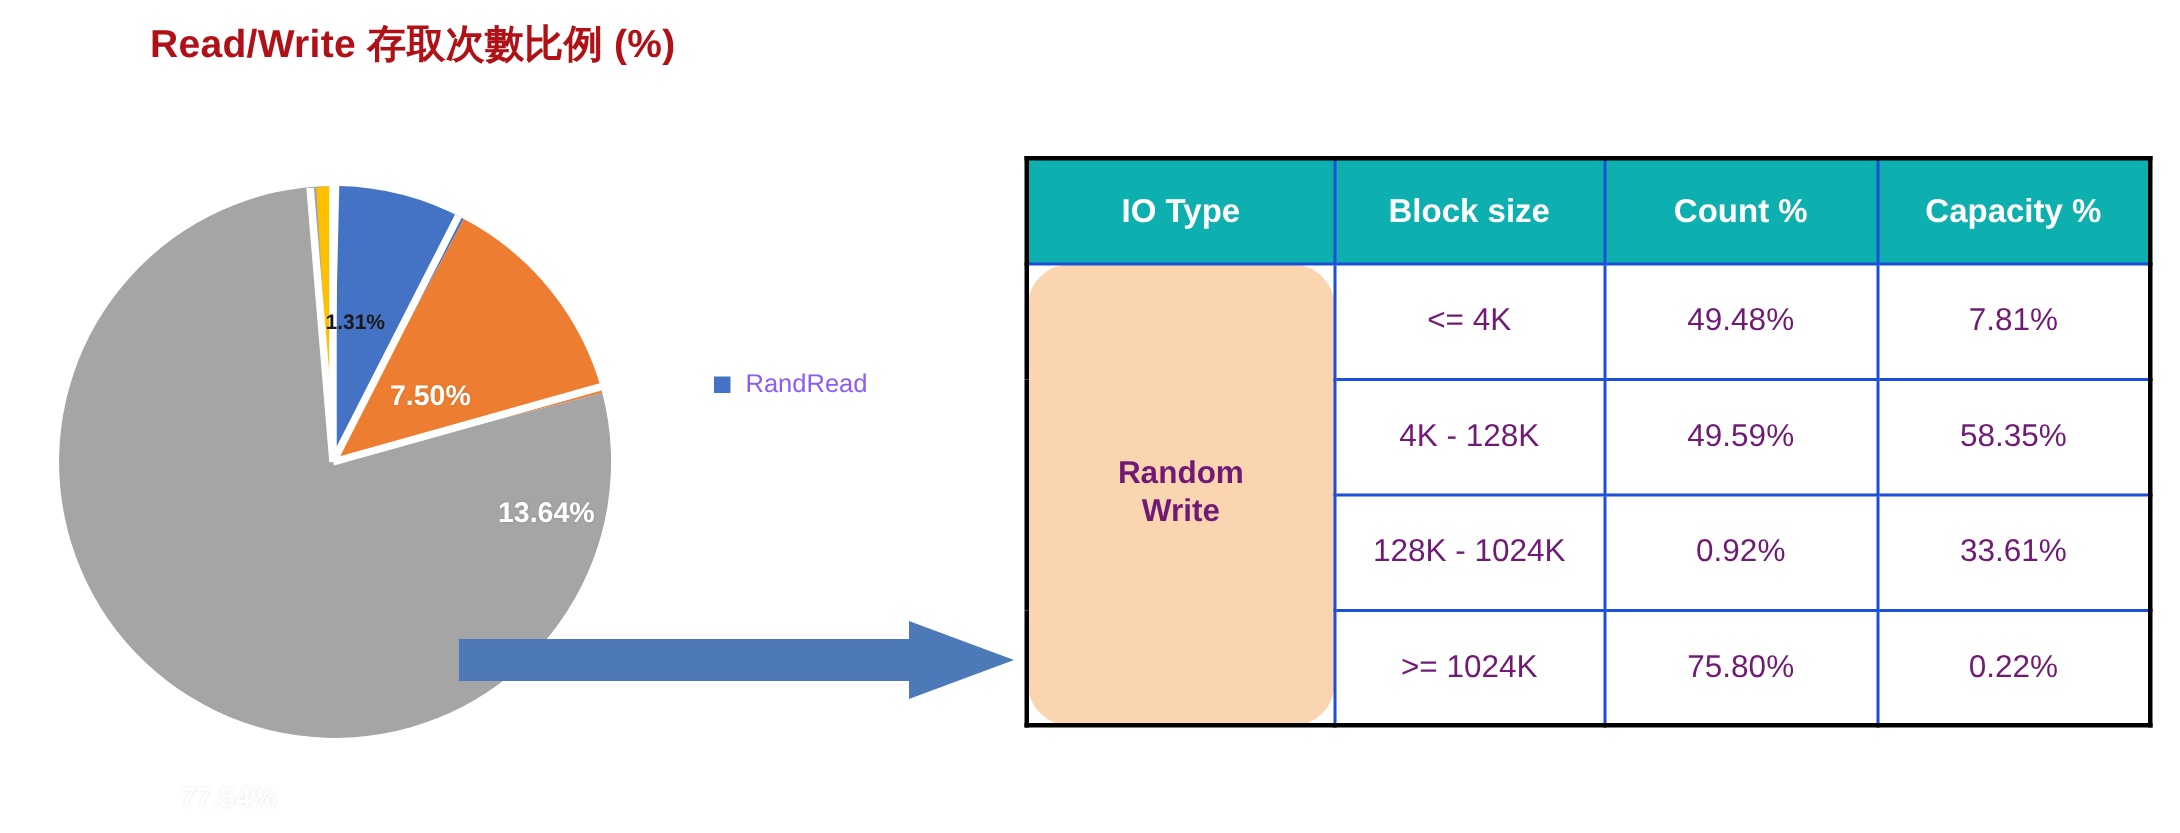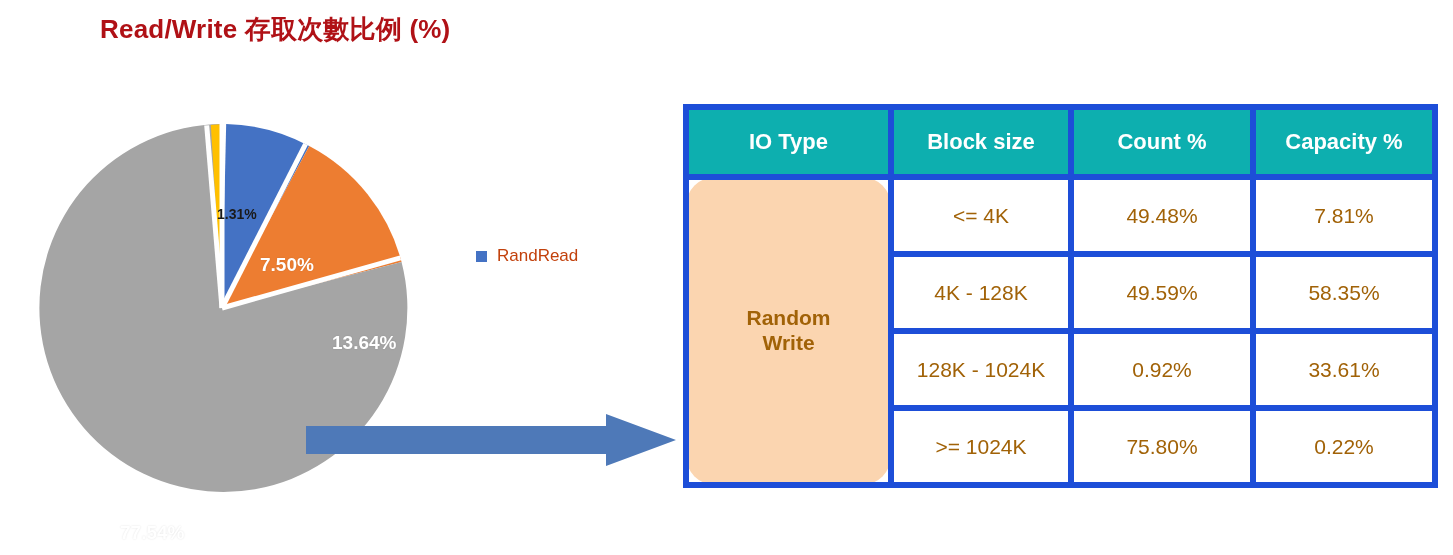--- a/index.html
+++ b/index.html
@@ -73,21 +73,21 @@
     align-items: center;
     height: 40px;
   }
   .legend-swatch {
     width: 11px; height: 11px;
     margin-right: 10px;
     flex: 0 0 auto;
   }
   .legend-text {
     font-size: 17px;
-    color: #c2410c;
+    color: #8b5cf6;
     white-space: nowrap;
   }
 
   
   #flow-arrow {
     position: absolute;
     left: 306px;
     top: 414px;
     width: 370px;
     height: 52px;
@@ -99,35 +99,35 @@
     position: absolute;
     left: 683px;
     top: 104px;
     width: 749px;
     height: 380px;
     border-collapse: collapse;
     table-layout: fixed;
     border: 3px solid #000000;
   }
   #io-table td, #io-table th {
-    border: 6px solid #1d4ed8;
+    border: 2px solid #1d4ed8;
     text-align: center;
     vertical-align: middle;
     padding: 0;
   }
   #io-table thead th {
     background: #0DAFAF;
     color: #ffffff;
     font-size: 22px;
     font-weight: bold;
     height: 70px;
   }
   #io-table tbody td {
     background: #ffffff;
-    color: #a16207;
+    color: #701a75;
     font-size: 21px;
     height: 77px;
   }
   td.iotype-cell {
     background: #FBD5B0 !important;
     font-size: 38px;
     font-weight: bold;
     line-height: 1.18;
     color: #000000;
     border-radius: 29px;

